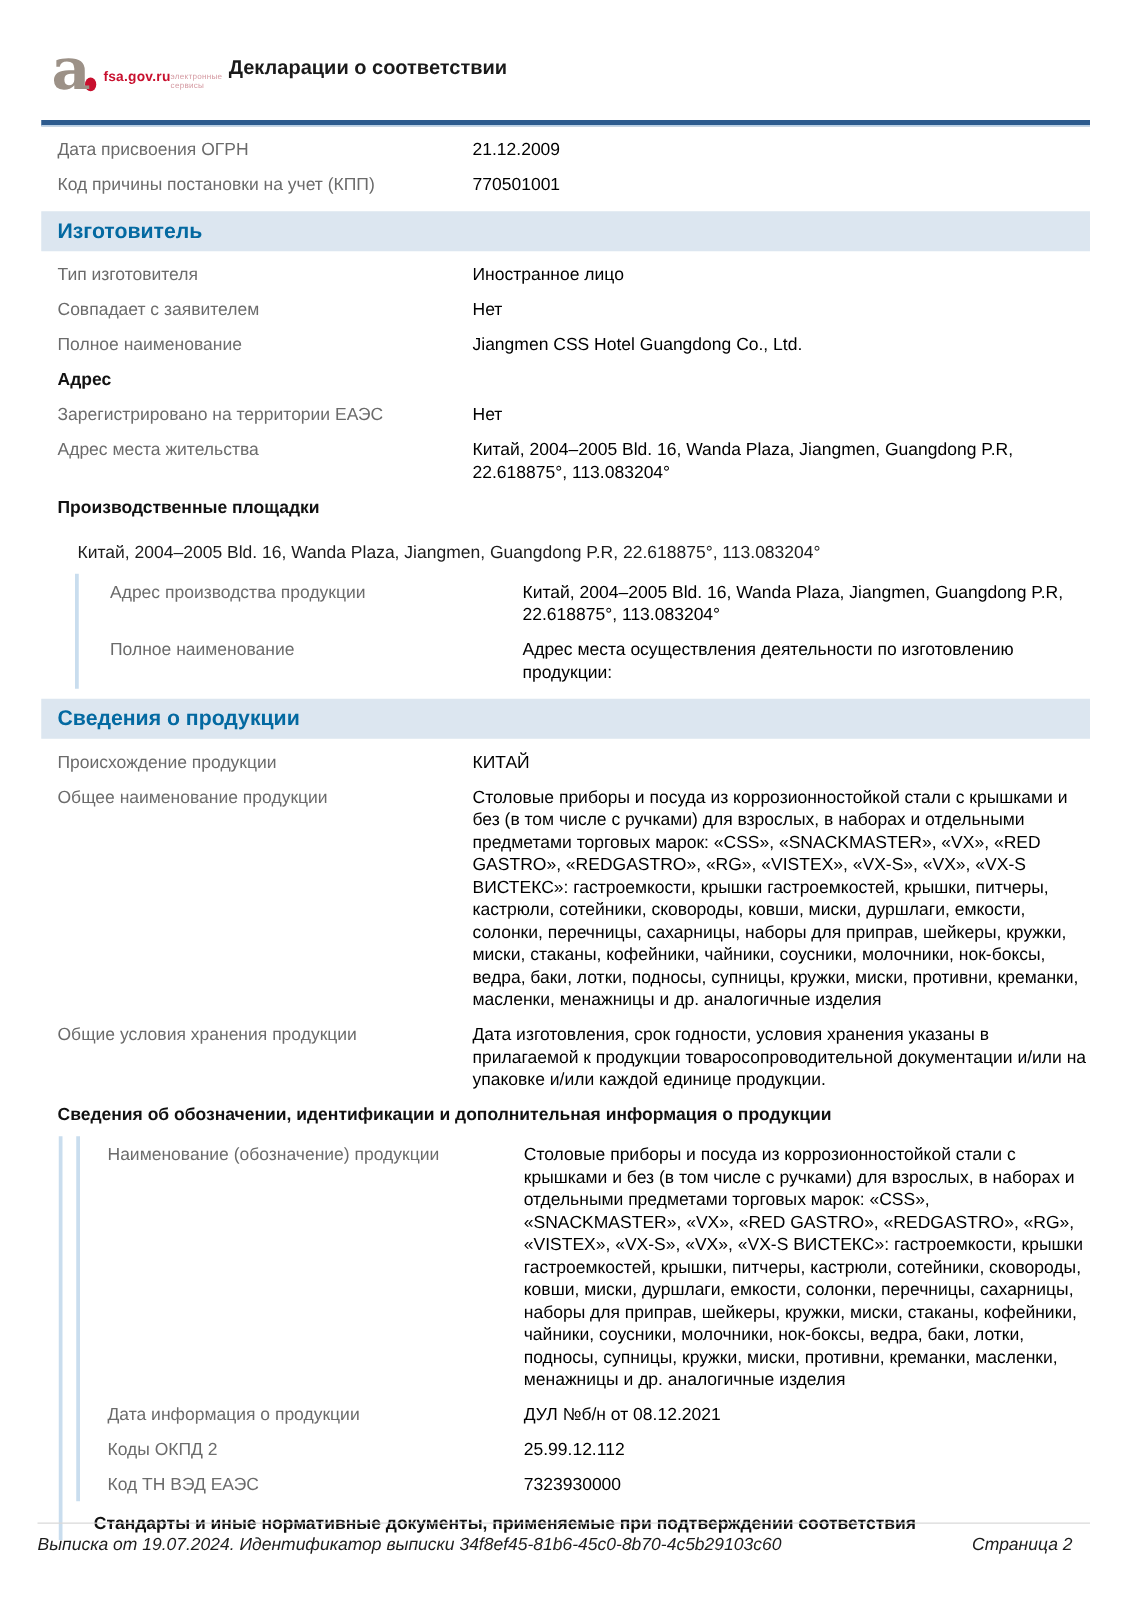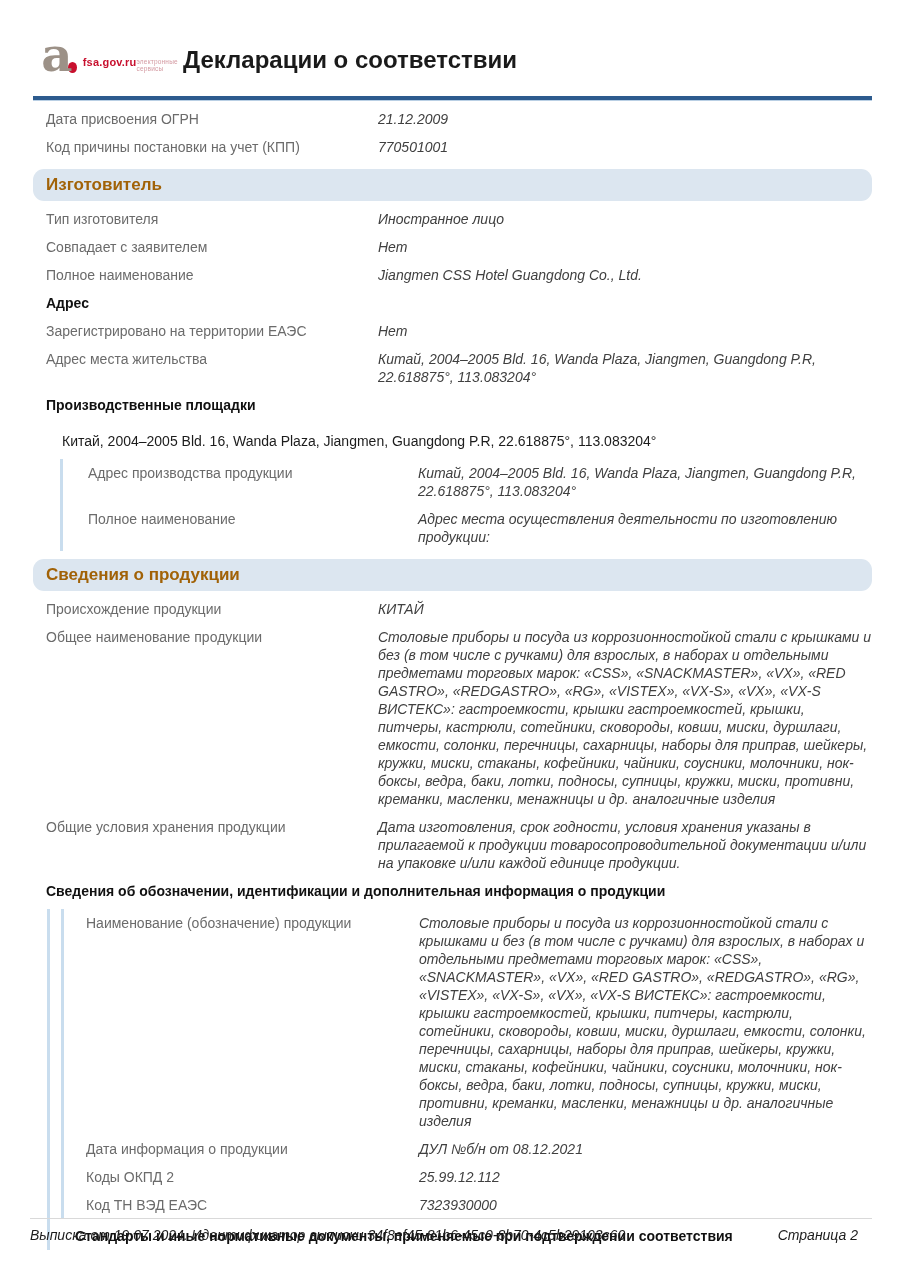--- a/index.html
+++ b/index.html
@@ -14,33 +14,33 @@
   .header{height:96px;display:flex;align-items:flex-start;padding-top:36px;box-sizing:border-box;}
   .logo{position:relative;margin-left:42px;width:141px;display:flex;align-items:flex-start;}
   .logo-a{
     font-family:"DejaVu Serif",serif;font-weight:bold;font-size:46px;line-height:38px;
     color:#9c9187;display:inline-block;transform:scaleX(1.05);
   }
   .logo-dot{width:11px;height:11px;border-radius:50%;background:#c8102e;display:inline-block;margin:26px 6px 0 -4px;}
   .logo-textcol{display:flex;flex-direction:row;margin-top:20px;}
   .logo-brand{font-size:11px;font-weight:bold;color:#c8102e;letter-spacing:.2px;}
   .logo-tagline{font-size:6.5px;color:#d49aa2;margin-top:2px;letter-spacing:.2px;}
-  .doc-title{margin:10px 0 0 0;font-size:24px;font-weight:bold;color:#1a1a1a;}
+  .doc-title{margin:10px 0 0 0;font-size:16px;font-weight:bold;color:#1a1a1a;}
 
   
   .accent-line{height:4px;background:#2d5b8e;margin:0 32px 0 33px;border-bottom:1px solid #b9cfe4;}
 
   
   .content{margin:4px 32px 0 33px;}
   .row{display:flex;padding:5px 0 5px 13px;font-size:14px;line-height:18px;}
   .row .label{flex:0 0 332px;color:#6b6b6b;padding-right:12px;box-sizing:border-box;}
-  .row .value{flex:1;color:#404040;font-style:italic;}
+  .row .value{flex:1;color:#000000;}
   .section-bar{
     margin-top:8px;height:32px;line-height:32px;background:#dce6f0;
-    font-size:17px;font-weight:bold;color:#a16207;padding-left:13px;margin-bottom:4px;border-radius:11px;
+    font-size:17px;font-weight:bold;color:#0369a1;padding-left:13px;margin-bottom:4px;
   }
   .subheading{padding:5px 0 5px 13px;font-size:14px;line-height:18px;font-weight:bold;color:#111;}
   .plain-line{padding:5px 0 5px 29px;font-size:14px;line-height:18px;margin-top:8px;}
   .indent-block{
     margin:4px 0 4px 27px;border-left:3px solid #c9ddee;padding-left:22px;
   }
   .indent-block .row{padding-left:3px;}
   .indent-block .row .label{flex:0 0 330px;}
   .outer-block{margin:4px 0 0 14px;border-left:3px solid #c9ddee;}
   .inner-block{margin-left:11px;border-left:3px solid #c9ddee;padding-left:19px;}

